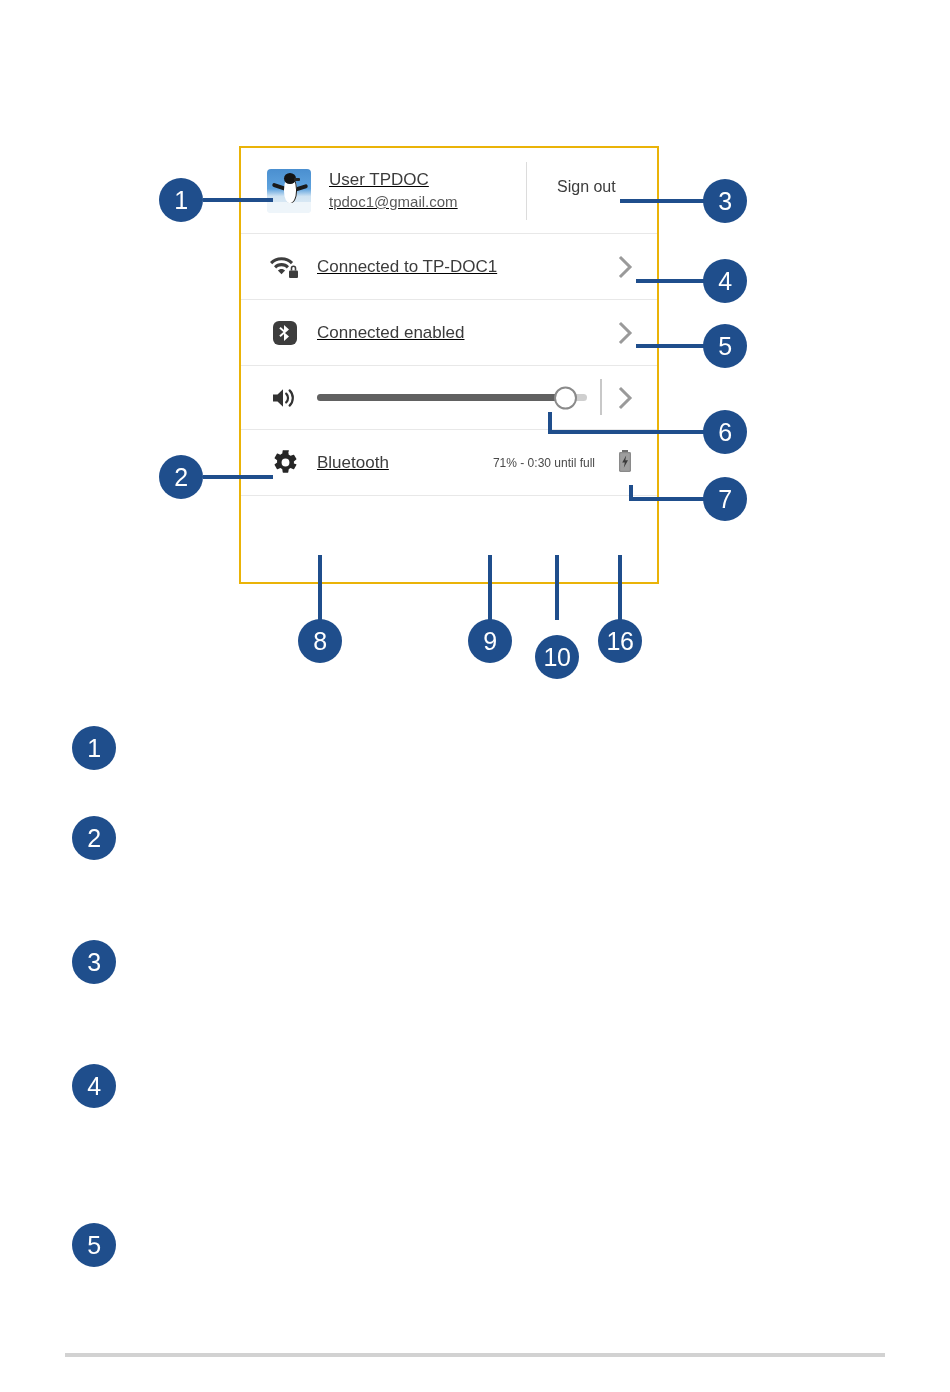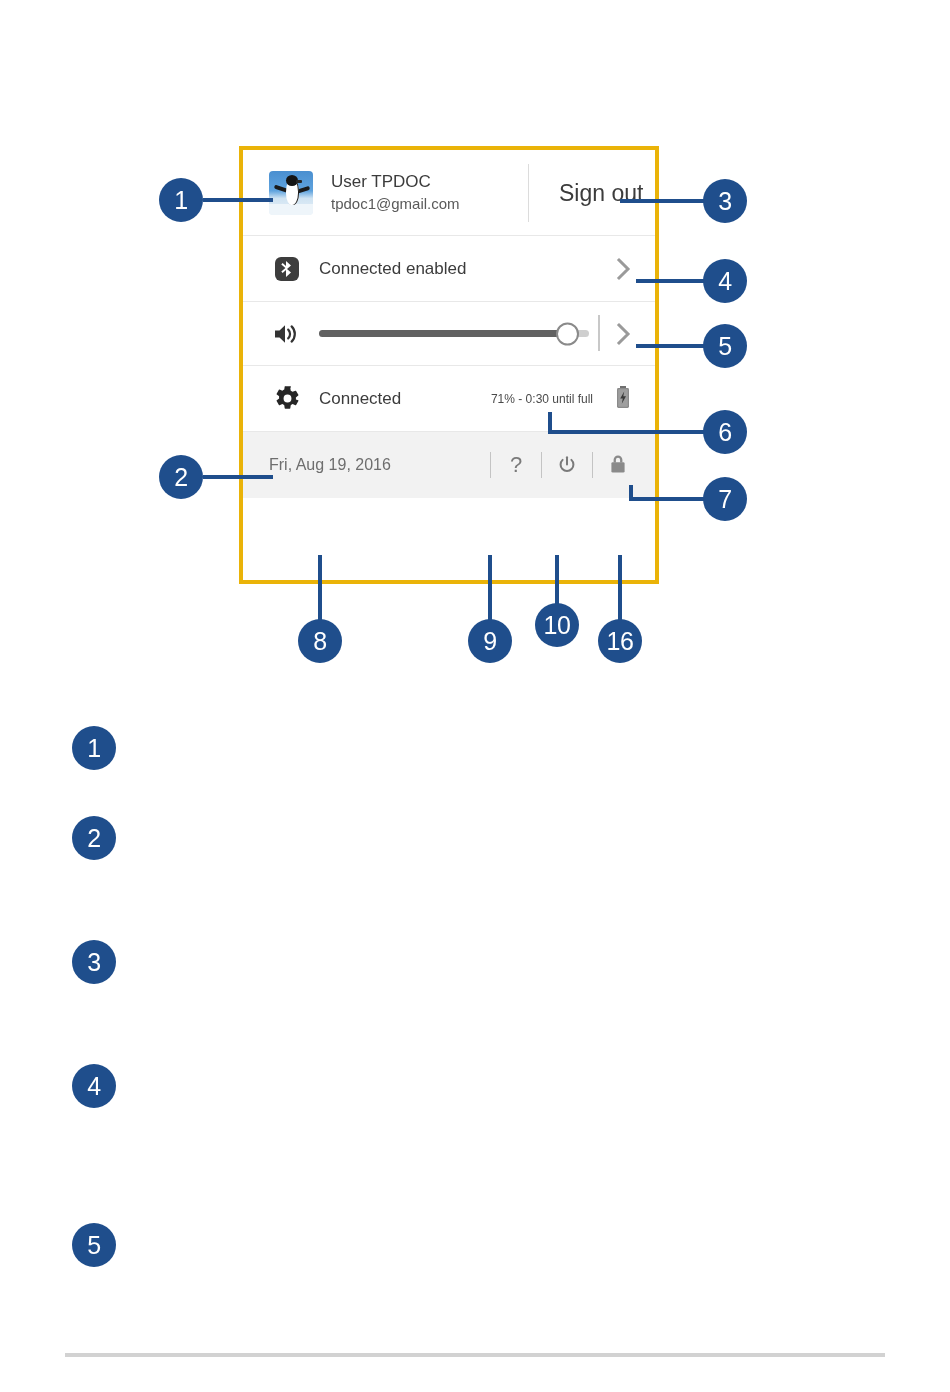--- a/index.html
+++ b/index.html
@@ -42,23 +42,24 @@
   .leader.v { width: 4px; }
 
   
   #tray-panel {
     position: absolute;
     left: 239px;
     top: 146px;
     width: 420px;
     height: 438px;
     background: #ffffff;
-    border: 4px solid #eab308;
+    border: 2px solid #eab308;
     box-sizing: border-box;
     z-index: 10;
+    text-decoration: underline;
   }
 
   .tray-row {
     position: relative;
     box-sizing: border-box;
     display: flex;
     align-items: center;
     background: #ffffff;
     border-bottom: 1px solid #e8e8e8;
   }
@@ -142,21 +143,21 @@
     left: 285px;
     top: 14px;
     width: 1px;
     height: 58px;
     background: #dcdcdc;
   }
   .signout {
     position: absolute;
     left: 316px;
     top: 30px;
-    font-size: 23px;
+    font-size: 16px;
     color: #3c3c3c;
   }
 
   
   .row-item {
     height: 66px;
     padding: 0 0 0 26px;
   }
   .row-icon {
     width: 36px;
@@ -319,21 +320,21 @@
 
 <div class="badge" style="left:159px; top:178px;">1</div>
 <div class="badge" style="left:159px; top:455px;">2</div>
 <div class="badge" style="left:703px; top:179px;">3</div>
 <div class="badge" style="left:703px; top:259px;">4</div>
 <div class="badge" style="left:703px; top:324px;">5</div>
 <div class="badge" style="left:703px; top:410px;">6</div>
 <div class="badge" style="left:703px; top:477px;">7</div>
 <div class="badge" style="left:298px; top:619px;">8</div>
 <div class="badge" style="left:468px; top:619px;">9</div>
-<div class="badge small-num" style="left:535px; top:603px;">10</div>
+<div class="badge small-num" style="left:535px; top:635px;">10</div>
 <div class="badge small-num" style="left:598px; top:619px;">16</div>
 
 <div id="tray-panel">
 
   <div class="tray-row row-user">
     <div class="avatar">
       <div class="snow"></div>
       <div class="penguin-wing"></div>
       <div class="penguin-wing2"></div>
       <div class="penguin-body"></div>
@@ -341,20 +342,41 @@
       <div class="penguin-beak"></div>
     </div>
     <div class="user-text">
       <span class="user-name">User TPDOC</span>
       <span class="user-email">tpdoc1@gmail.com</span>
     </div>
     <div class="user-divider"></div>
     <div class="signout">Sign out</div>
   </div>
 
+  <div class="tray-row row-item">
+    <div class="row-icon">
+      <svg width="30" height="26" viewBox="0 0 30 26">
+        <g fill="#3d3d3d">
+          <path d="M11.5 3.2C6.8 3.2 2.8 5.1 0 8.0l2.2 2.3C4.5 7.9 7.8 6.3 11.5 6.3c3.8 0 7.1 1.6 9.4 4.0l2.2-2.3C20.3 5.1 16.3 3.2 11.5 3.2z"></path>
+          <path d="M11.5 9.0c-3.0 0-5.6 1.2-7.5 3.2l2.2 2.3c1.3-1.4 3.2-2.3 5.3-2.3 2.1 0 4.0 0.9 5.3 2.3l2.2-2.3C17.1 10.2 14.5 9.0 11.5 9.0z"></path>
+          <path d="M11.5 14.9c-1.4 0-2.7 0.6-3.6 1.6l3.6 3.8 3.6-3.8C14.2 15.5 12.9 14.9 11.5 14.9z"></path>
+        </g>
+        <g fill="#3d3d3d">
+          <rect x="19" y="16.5" width="9" height="7.5" rx="1.1"></rect>
+          <path d="M20.7 16.5v-2.3a2.8 2.8 0 0 1 5.6 0v2.3h-1.6v-2.3a1.2 1.2 0 0 0-2.4 0v2.3z"></path>
+        </g>
+      </svg>
+    </div>
+    <span class="row-label">Connected to TP-DOC1</span>
+    <span class="chevron">
+      <svg width="16" height="24" viewBox="0 0 16 24">
+          <polyline points="3,3 12,12 3,21" fill="none" stroke="#9a9a9a" stroke-width="3" stroke-linecap="square"></polyline>
+        </svg>
+    </span>
+  </div>
 
   <div class="tray-row row-item">
     <div class="row-icon">
       <svg width="26" height="26" viewBox="0 0 26 26">
         <rect x="1" y="1" width="24" height="24" rx="6" fill="#3d3d3d"></rect>
         <path d="M12.0 5.0l5.0 4.4-4.0 3.6 4.0 3.6-5.0 4.4V14.0l-3.4 3.0-1.3-1.4 4.1-3.6-4.1-3.6 1.3-1.4 3.4 3.0zm1.9 4.6l-0.4-0.3V7.8l1.5 1.3zm0 6.0l1.1 1.0-1.5 1.3v-1.5z" fill="#ffffff"></path>
       </svg>
     </div>
     <span class="row-label">Connected enabled</span>
     <span class="chevron">
@@ -383,55 +405,32 @@
         </svg>
     </span>
   </div>
 
   <div class="tray-row row-settings">
     <div class="row-icon">
       <svg width="27" height="27" viewBox="0 0 24 24">
         <path fill="#262626" d="M19.43 12.98c.04-.32.07-.64.07-.98s-.03-.66-.07-.98l2.11-1.65a.5.5 0 0 0 .12-.64l-2-3.46a.5.5 0 0 0-.61-.22l-2.49 1a7.3 7.3 0 0 0-1.69-.98l-.38-2.65A.49.49 0 0 0 14 1h-4a.49.49 0 0 0-.49.42l-.38 2.65c-.61.25-1.17.59-1.69.98l-2.49-1a.5.5 0 0 0-.61.22l-2 3.46a.5.5 0 0 0 .12.64l2.11 1.65c-.04.32-.07.65-.07.98s.03.66.07.98l-2.11 1.65a.5.5 0 0 0-.12.64l2 3.46c.14.24.44.33.61.22l2.49-1c.52.39 1.08.73 1.69.98l.38 2.65c.04.24.24.42.49.42h4c.25 0 .45-.18.49-.42l.38-2.65c.61-.25 1.17-.59 1.69-.98l2.49 1c.17.11.47.02.61-.22l2-3.46a.5.5 0 0 0-.12-.64zM12 15.5A3.5 3.5 0 1 1 12 8.5a3.5 3.5 0 0 1 0 7z"></path>
       </svg>
     </div>
-    <span class="row-label">Connected</span>
+    <span class="row-label">Bluetooth</span>
     <span class="battery-text">71% - 0:30 until full</span>
     <span class="battery-icon-wrap">
       <svg width="16" height="24" viewBox="0 0 16 24">
         <rect x="5" y="1" width="6" height="2.2" fill="#6f6f6f"></rect>
         <rect x="2" y="3" width="12" height="20" rx="1.4" fill="#8a8a8a"></rect>
         <rect x="3.2" y="4.2" width="9.6" height="17.6" rx="0.8" fill="#9e9e9e"></rect>
         <path d="M9.2 6.4L5.2 13.6h2.6l-1.0 5.2 4.2-7.6H8.3z" fill="#3a3a3a"></path>
       </svg>
     </span>
   </div>
 
-  <div class="tray-row row-footer">
-    <span class="footer-date">Fri, Aug 19, 2016</span>
-    <div class="footer-actions">
-      <div class="fsep"></div>
-      <div class="fbtn">
-        <span class="qmark">?</span>
-      </div>
-      <div class="fsep"></div>
-      <div class="fbtn">
-        <svg width="22" height="22" viewBox="0 0 24 24">
-          <path d="M12 3.5v8" fill="none" stroke="#7a7a7a" stroke-width="2.2" stroke-linecap="round"></path>
-          <path d="M7.2 6.4a7 7 0 1 0 9.6 0" fill="none" stroke="#7a7a7a" stroke-width="2.2" stroke-linecap="round"></path>
-        </svg>
-      </div>
-      <div class="fsep"></div>
-      <div class="fbtn">
-        <svg width="20" height="24" viewBox="0 0 20 24">
-          <path d="M5.6 9.4V6.8a4.4 4.4 0 0 1 8.8 0v2.6h-2.3V6.8a2.1 2.1 0 0 0-4.2 0v2.6z" fill="#8a8a8a"></path>
-          <rect x="3.4" y="9.2" width="13.2" height="10.4" rx="1.4" fill="#8a8a8a"></rect>
-        </svg>
-      </div>
-    </div>
-  </div>
 
 </div>
 
 <div class="badge list-badge" style="left:72px; top:726px;">1</div>
 <div class="badge list-badge" style="left:72px; top:816px;">2</div>
 <div class="badge list-badge" style="left:72px; top:940px;">3</div>
 <div class="badge list-badge" style="left:72px; top:1064px;">4</div>
 <div class="badge list-badge" style="left:72px; top:1223px;">5</div>
 
 <div id="page-rule"></div>

